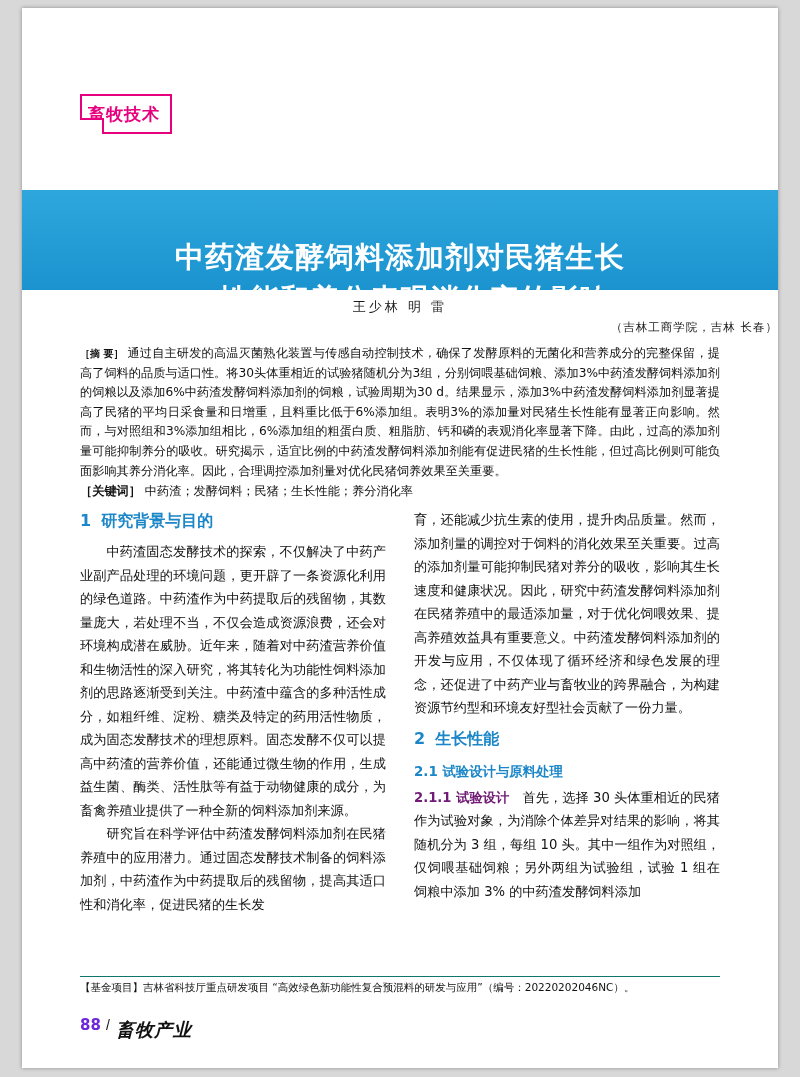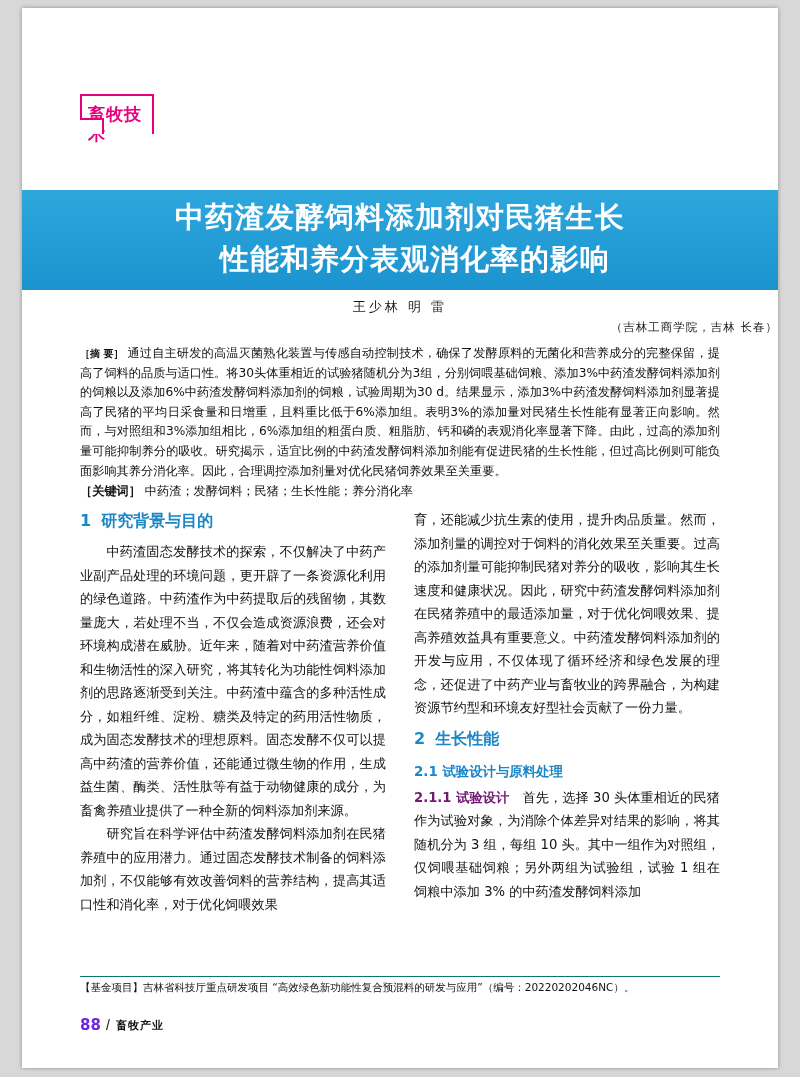--- a/index.html
+++ b/index.html
@@ -21,21 +21,21 @@
     height: 1060px;
     background: #ffffff;
     box-shadow: 0 0 4px rgba(0,0,0,0.35);
     overflow: hidden;
   }
   
   .cat-tag {
     position: absolute;
     left: 58px;
     top: 86px;
-    width: 74px;
+    width: 92px;
     height: 40px;
     border: 2px solid #e6007e;
     box-sizing: border-box;
   }
   .cat-tag .cat-text {
     position: absolute;
     left: 4px;
     top: 8px;
     font-family: "DejaVu Sans", sans-serif;
     font-weight: bold;
@@ -68,20 +68,21 @@
   .title-band .t1, .title-band .t2 {
     position: absolute;
     left: 0;
     width: 756px;
     text-align: center;
     color: #ffffff;
     font-family: "DejaVu Sans", sans-serif;
     font-weight: bold;
     font-size: 29px;
     letter-spacing: 1px;
+    margin-top: 40px;
   }
   .title-band .t1 { top: 8px; }
   .title-band .t2 { top: 50px; padding-left: 15px; }
 
   .authors {
     position: absolute;
     left: 0;
     top: 290px;
     width: 756px;
     text-align: center;
@@ -214,23 +215,24 @@
     top: 1px;
     font-size: 14px;
     color: #111;
   }
   .footer .jname {
     position: absolute;
     left: 36px;
     top: 2px;
     font-family: "DejaVu Sans", sans-serif;
     font-weight: bold;
-    font-size: 11px;
-    color: #111;
-    letter-spacing: 1px;
+    font-size: 18px;
+    color: #111;
+    letter-spacing: 1px;
+    font-style: italic;
   }
 </style>
 </head>
 <body>
 
 <div class="page">
 
   <div class="cat-tag">
     <span class="cat-text">畜牧技术</span>
     <span class="notch"></span>
@@ -253,21 +255,21 @@
     <b>［关键词］</b>
     <span>中药渣；发酵饲料；民猪；生长性能；养分消化率</span>
   </div>
 
   <div class="col col-left">
     <div class="h1">
       <span class="num">1</span><span>研究背景与目的</span>
     </div>
     <p class="para">中药渣固态发酵技术的探索，不仅解决了中药产业副产品处理的环境问题，更开辟了一条资源化利用的绿色道路。中药渣作为中药提取后的残留物，其数量庞大，若处理不当，不仅会造成资源浪费，还会对环境构成潜在威胁。近年来，随着对中药渣营养价值和生物活性的深入研究，将其转化为功能性饲料添加剂的思路逐渐受到关注。中药渣中蕴含的多种活性成分，如粗纤维、淀粉、糖类及特定的药用活性物质，成为固态发酵技术的理想原料。固态发酵不仅可以提高中药渣的营养价值，还能通过微生物的作用，生成益生菌、酶类、活性肽等有益于动物健康的成分，为畜禽养殖业提供了一种全新的饲料添加剂来源。</p>
 
-    <p class="para">研究旨在科学评估中药渣发酵饲料添加剂在民猪养殖中的应用潜力。通过固态发酵技术制备的饲料添加剂，不仅能够有效改善饲料的营养结构，提高其适口性和消化率，对于优化饲喂效果</p>
+    <p class="para">研究旨在科学评估中药渣发酵饲料添加剂在民猪养殖中的应用潜力。通过固态发酵技术制备的饲料添加剂，中药渣作为中药提取后的残留物，提高其适口性和消化率，促进民猪的生长发</p>
   </div>
 
   <div class="col col-right">
     <p class="para noindent">育，还能减少抗生素的使用，提升肉品质量。然而，添加剂量的调控对于饲料的消化效果至关重要。过高的添加剂量可能抑制民猪对养分的吸收，影响其生长速度和健康状况。因此，研究中药渣发酵饲料添加剂在民猪养殖中的最适添加量，对于优化饲喂效果、提高养殖效益具有重要意义。中药渣发酵饲料添加剂的开发与应用，不仅体现了循环经济和绿色发展的理念，还促进了中药产业与畜牧业的跨界融合，为构建资源节约型和环境友好型社会贡献了一份力量。</p>
     <div class="spacer-sm"></div>
     <div class="h1">
       <span class="num">2</span><span>生长性能</span>
     </div>
     <div class="h2">2.1 试验设计与原料处理</div>
     <p class="para noindent"><span class="h3-inline">2.1.1 试验设计</span>　<span>首先，选择 30 头体重相近的民猪作为试验对象，为消除个体差异对结果的影响，将其随机分为 3 组，每组 10 头。其中一组作为对照组，仅饲喂基础饲粮；另外两组为试验组，试验 1 组在饲粮中添加 3% 的中药渣发酵饲料添加</span></p>

